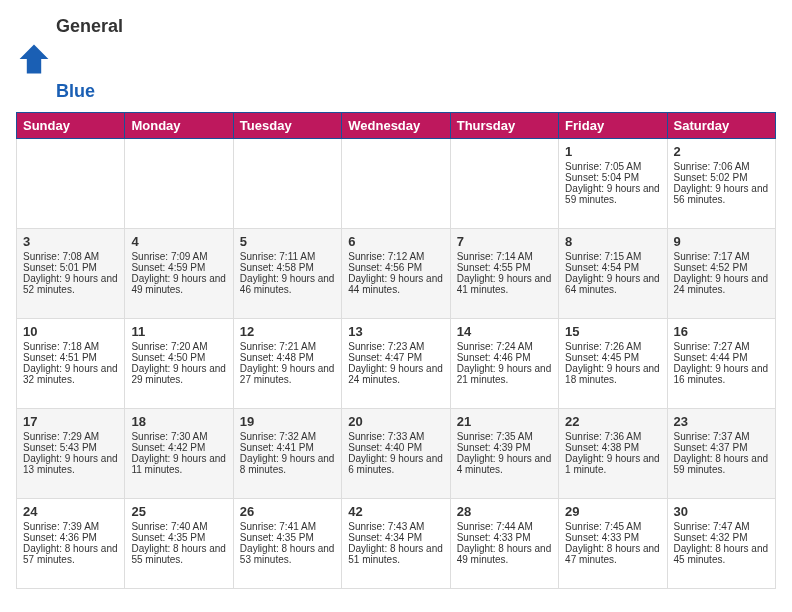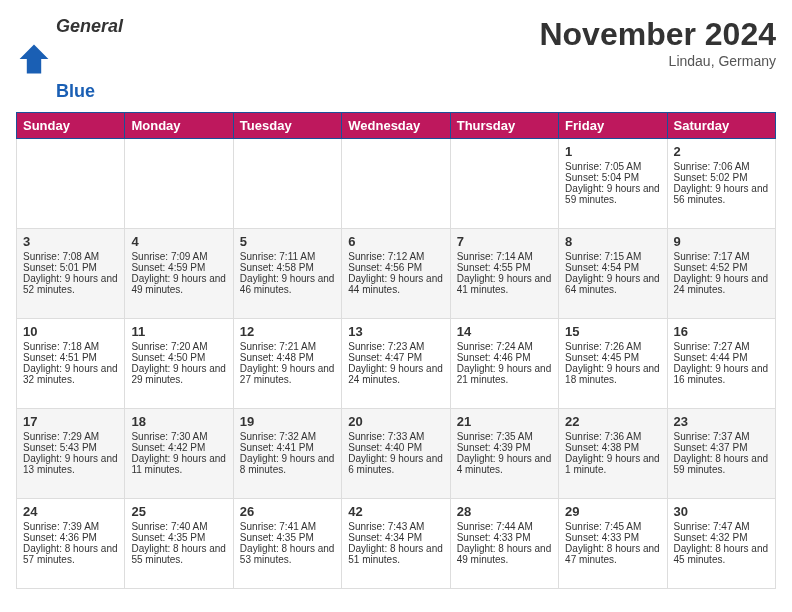--- a/index.html
+++ b/index.html
@@ -20,21 +20,21 @@
       display: flex;
       align-items: center;
       gap: 4px;
     }
     .logo-text {
       display: flex;
       flex-direction: column;
       font-size: 18px;
       font-weight: bold;
     }
-    .logo-general { color: #333; font-style: italic; }
+    .logo-general { color: #333; }
     .logo-blue { color: #1a5fb4; margin-top: 44px; }
     .logo-icon {
       width: 36px;
       height: 36px;
     }
     .title-area {
       text-align: right;
     }
     .month-title {
       font-size: 32px;
@@ -87,24 +87,20 @@
 <div class="header-area">
   <div class="logo">
     <svg class="logo-icon" viewBox="0 0 40 40">
       <polygon points="20,4 36,20 28,20 28,36 12,36 12,20 4,20" fill="#1a5fb4"></polygon>
     </svg>
     <div class="logo-text">
       <span class="logo-general">General</span>
       <span class="logo-blue">Blue</span>
     </div>
   </div>
-  <div class="title-area">
-    <div class="month-title">November 2024</div>
-    <div class="location">Lindau, Germany</div>
-  </div>
 </div>
 
 <table class="calendar-table">
   <thead>
     <tr>
 
     <th>Sunday</th>
         <th>Monday</th>
         <th>Tuesday</th>
         <th>Wednesday</th>

